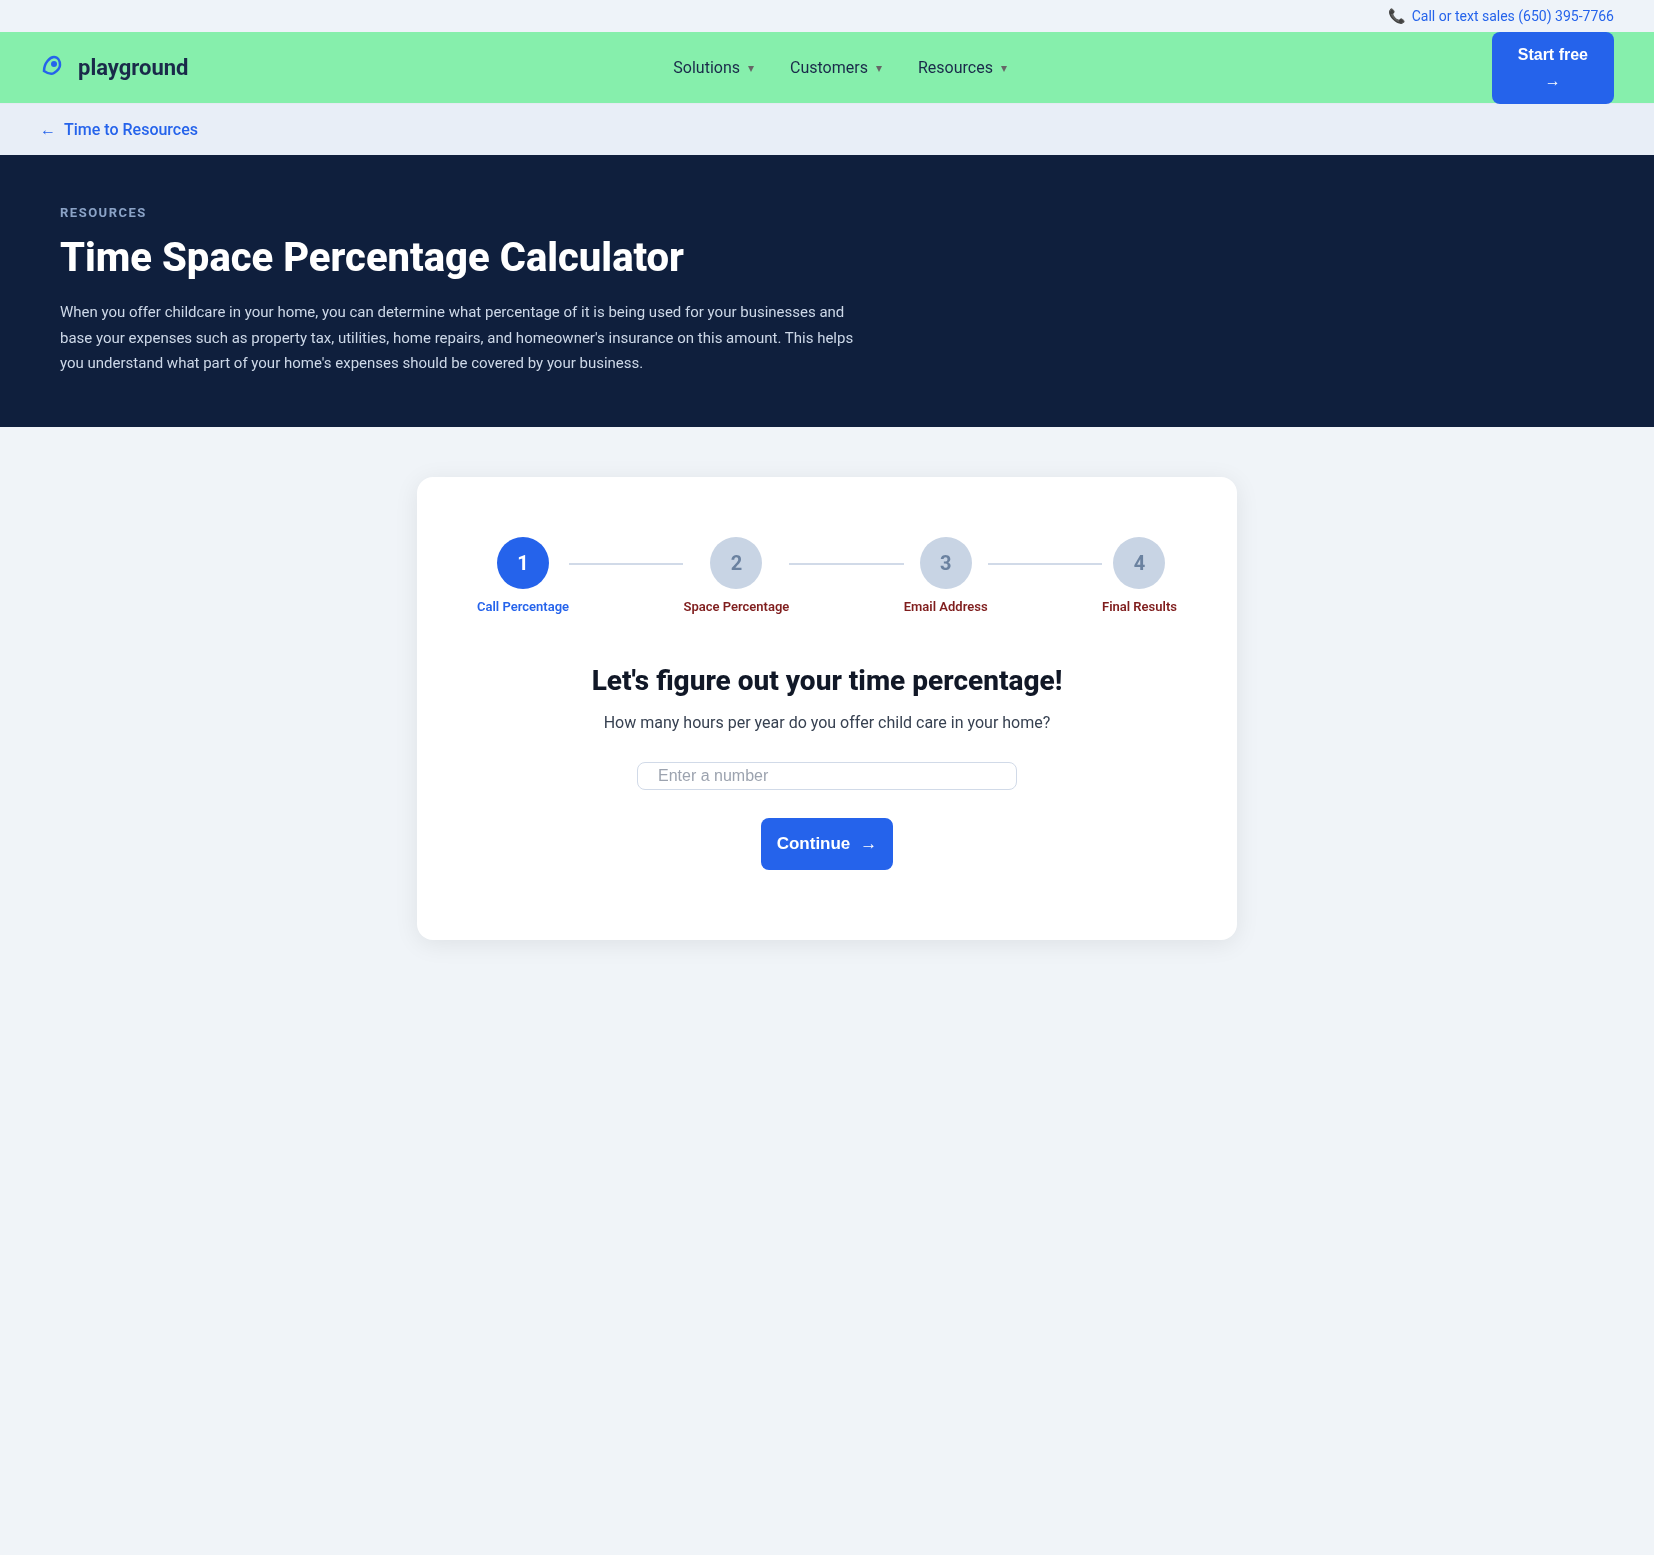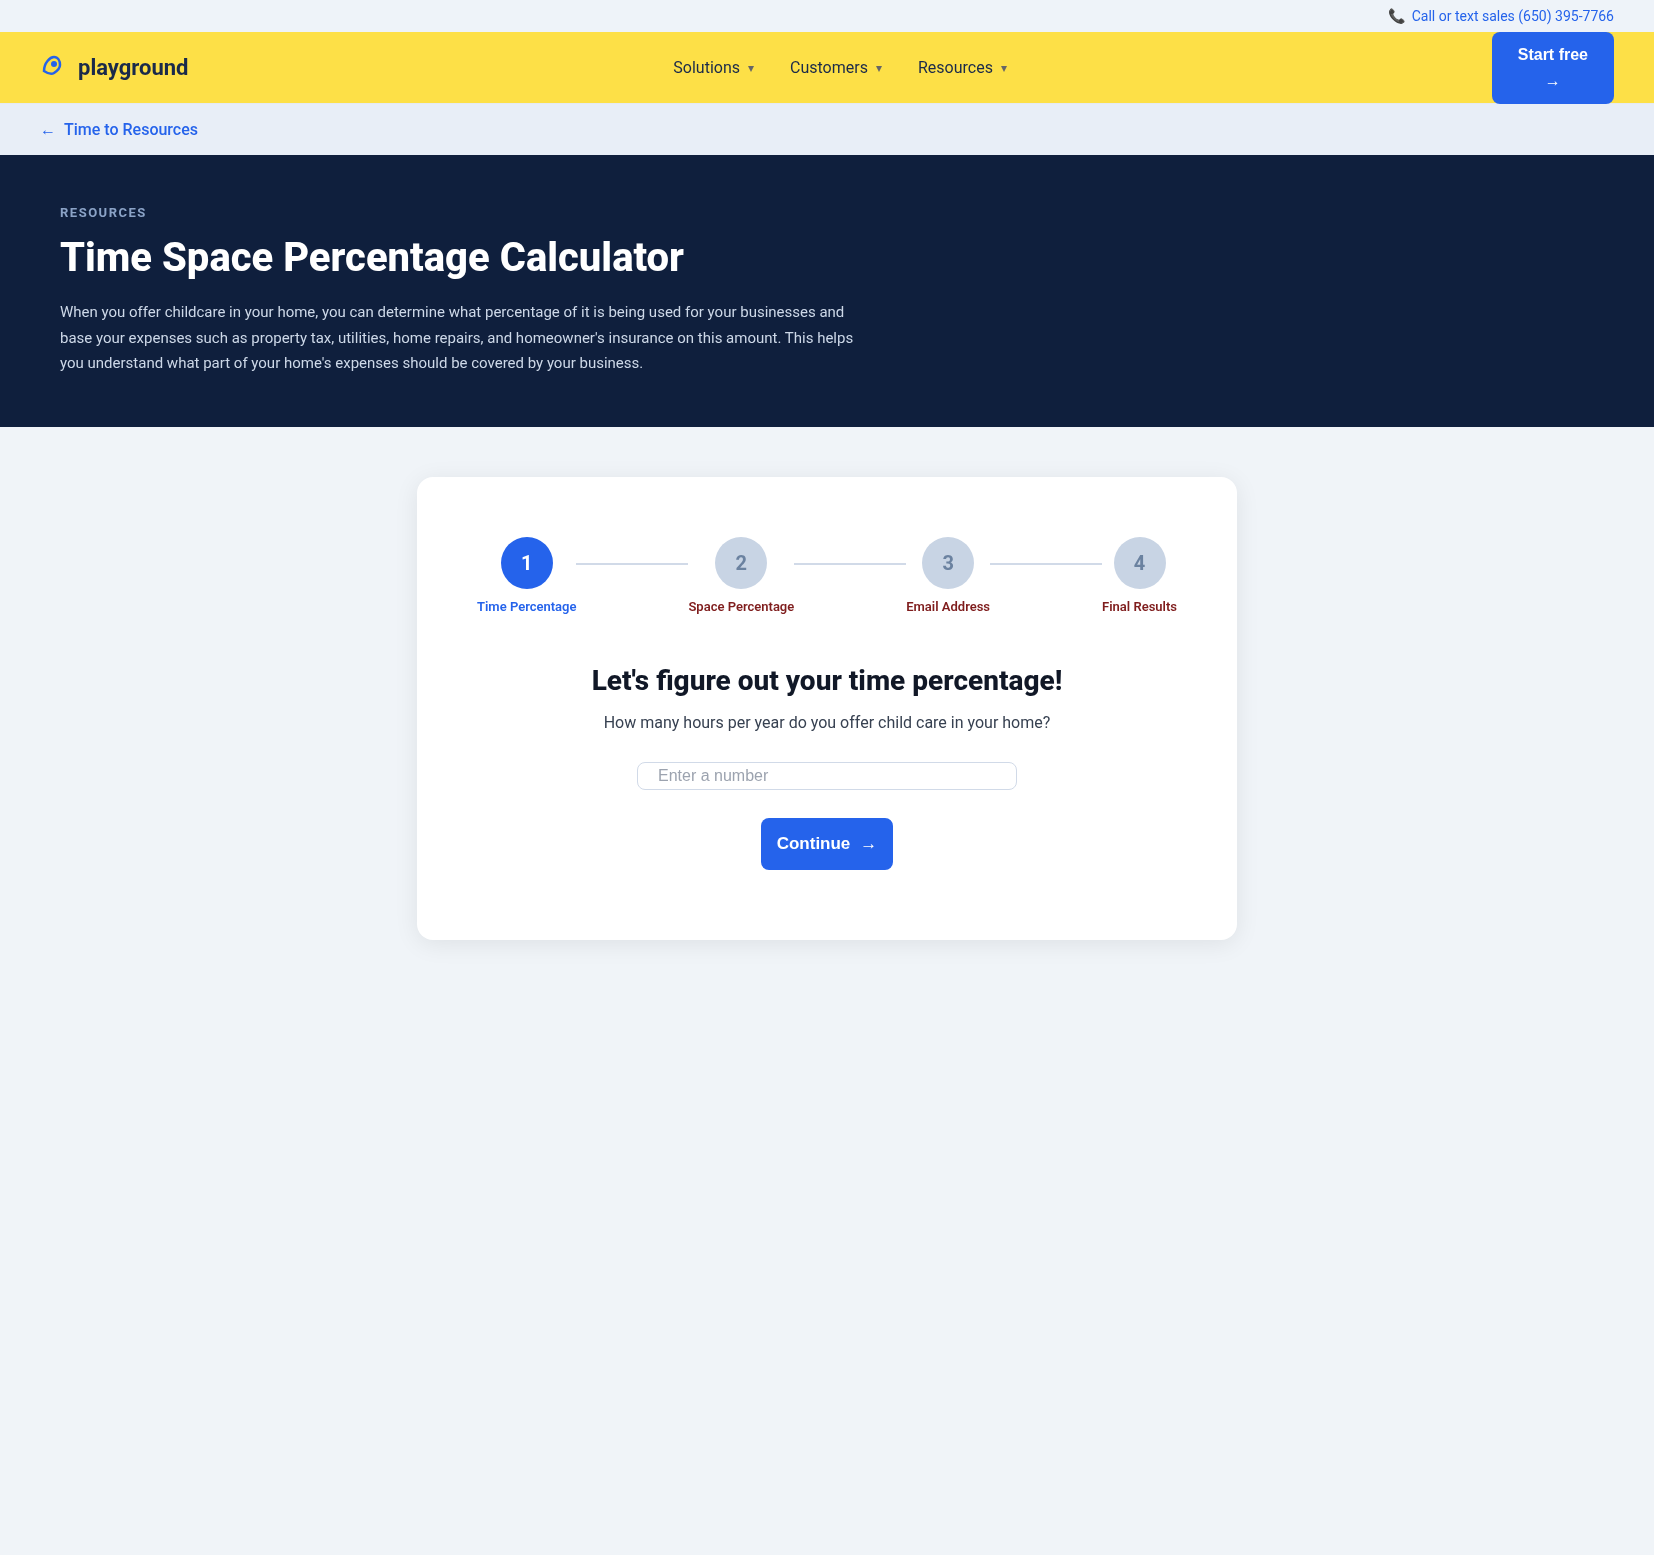--- a/index.html
+++ b/index.html
@@ -10,21 +10,21 @@
       background: #eef3f9;
       text-align: right;
       padding: 8px 40px;
       font-size: 14px;
       color: #2563eb;
     }
     .topbar a { color: #2563eb; text-decoration: none; display: inline-flex; align-items: center; gap: 6px; }
 
     
     .navbar {
-      background: #fde047;
+      background: #86efac;
       display: flex;
       align-items: center;
       justify-content: space-between;
       padding: 13px 40px;
       height: 72px;
       border-bottom: 1px solid #e5eaf2;
     }
     .navbar-brand {
       display: flex;
       align-items: center;
@@ -282,21 +282,21 @@
 
 <div class="main-content">
   <div class="calc-card">
 
     <div class="steps">
 
       <div class="step">
         <div class="step-circle active">
           <span>1</span>
         </div>
-        <span class="step-label active">Time Percentage</span>
+        <span class="step-label active">Call Percentage</span>
       </div>
 
       <div class="step-connector"></div>
 
       <div class="step">
         <div class="step-circle inactive">
           <span>2</span>
         </div>
         <span class="step-label inactive">Space Percentage</span>
       </div>

